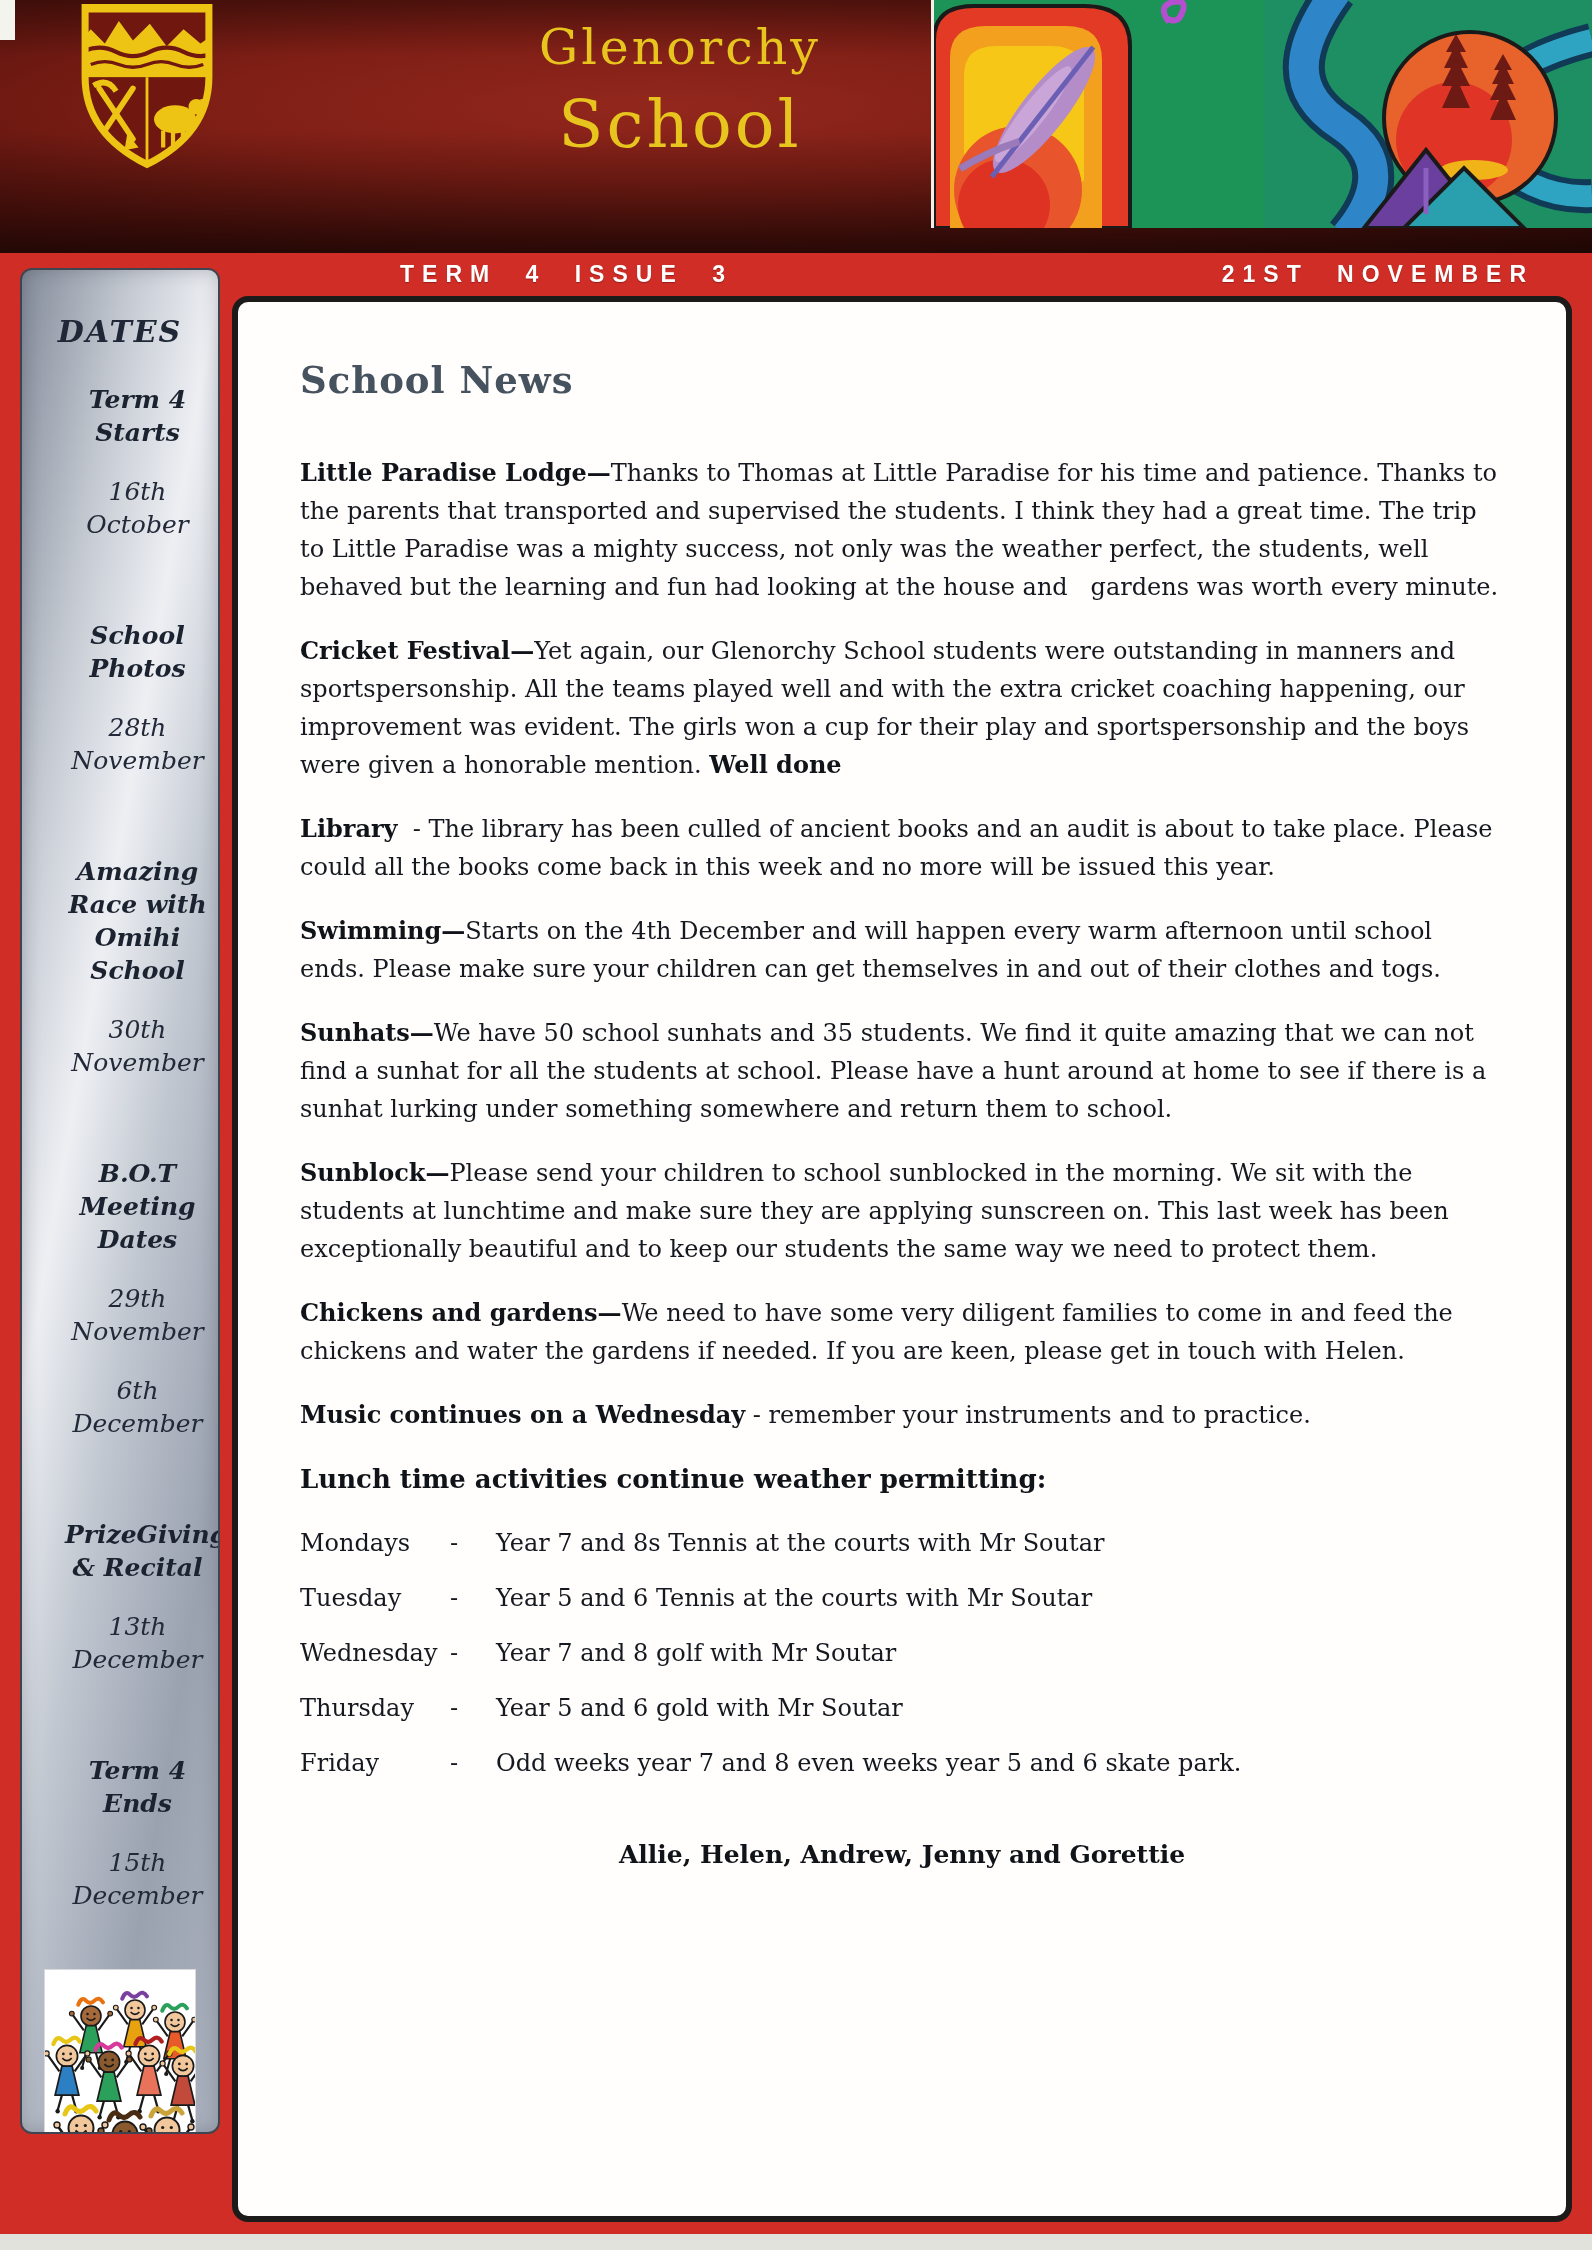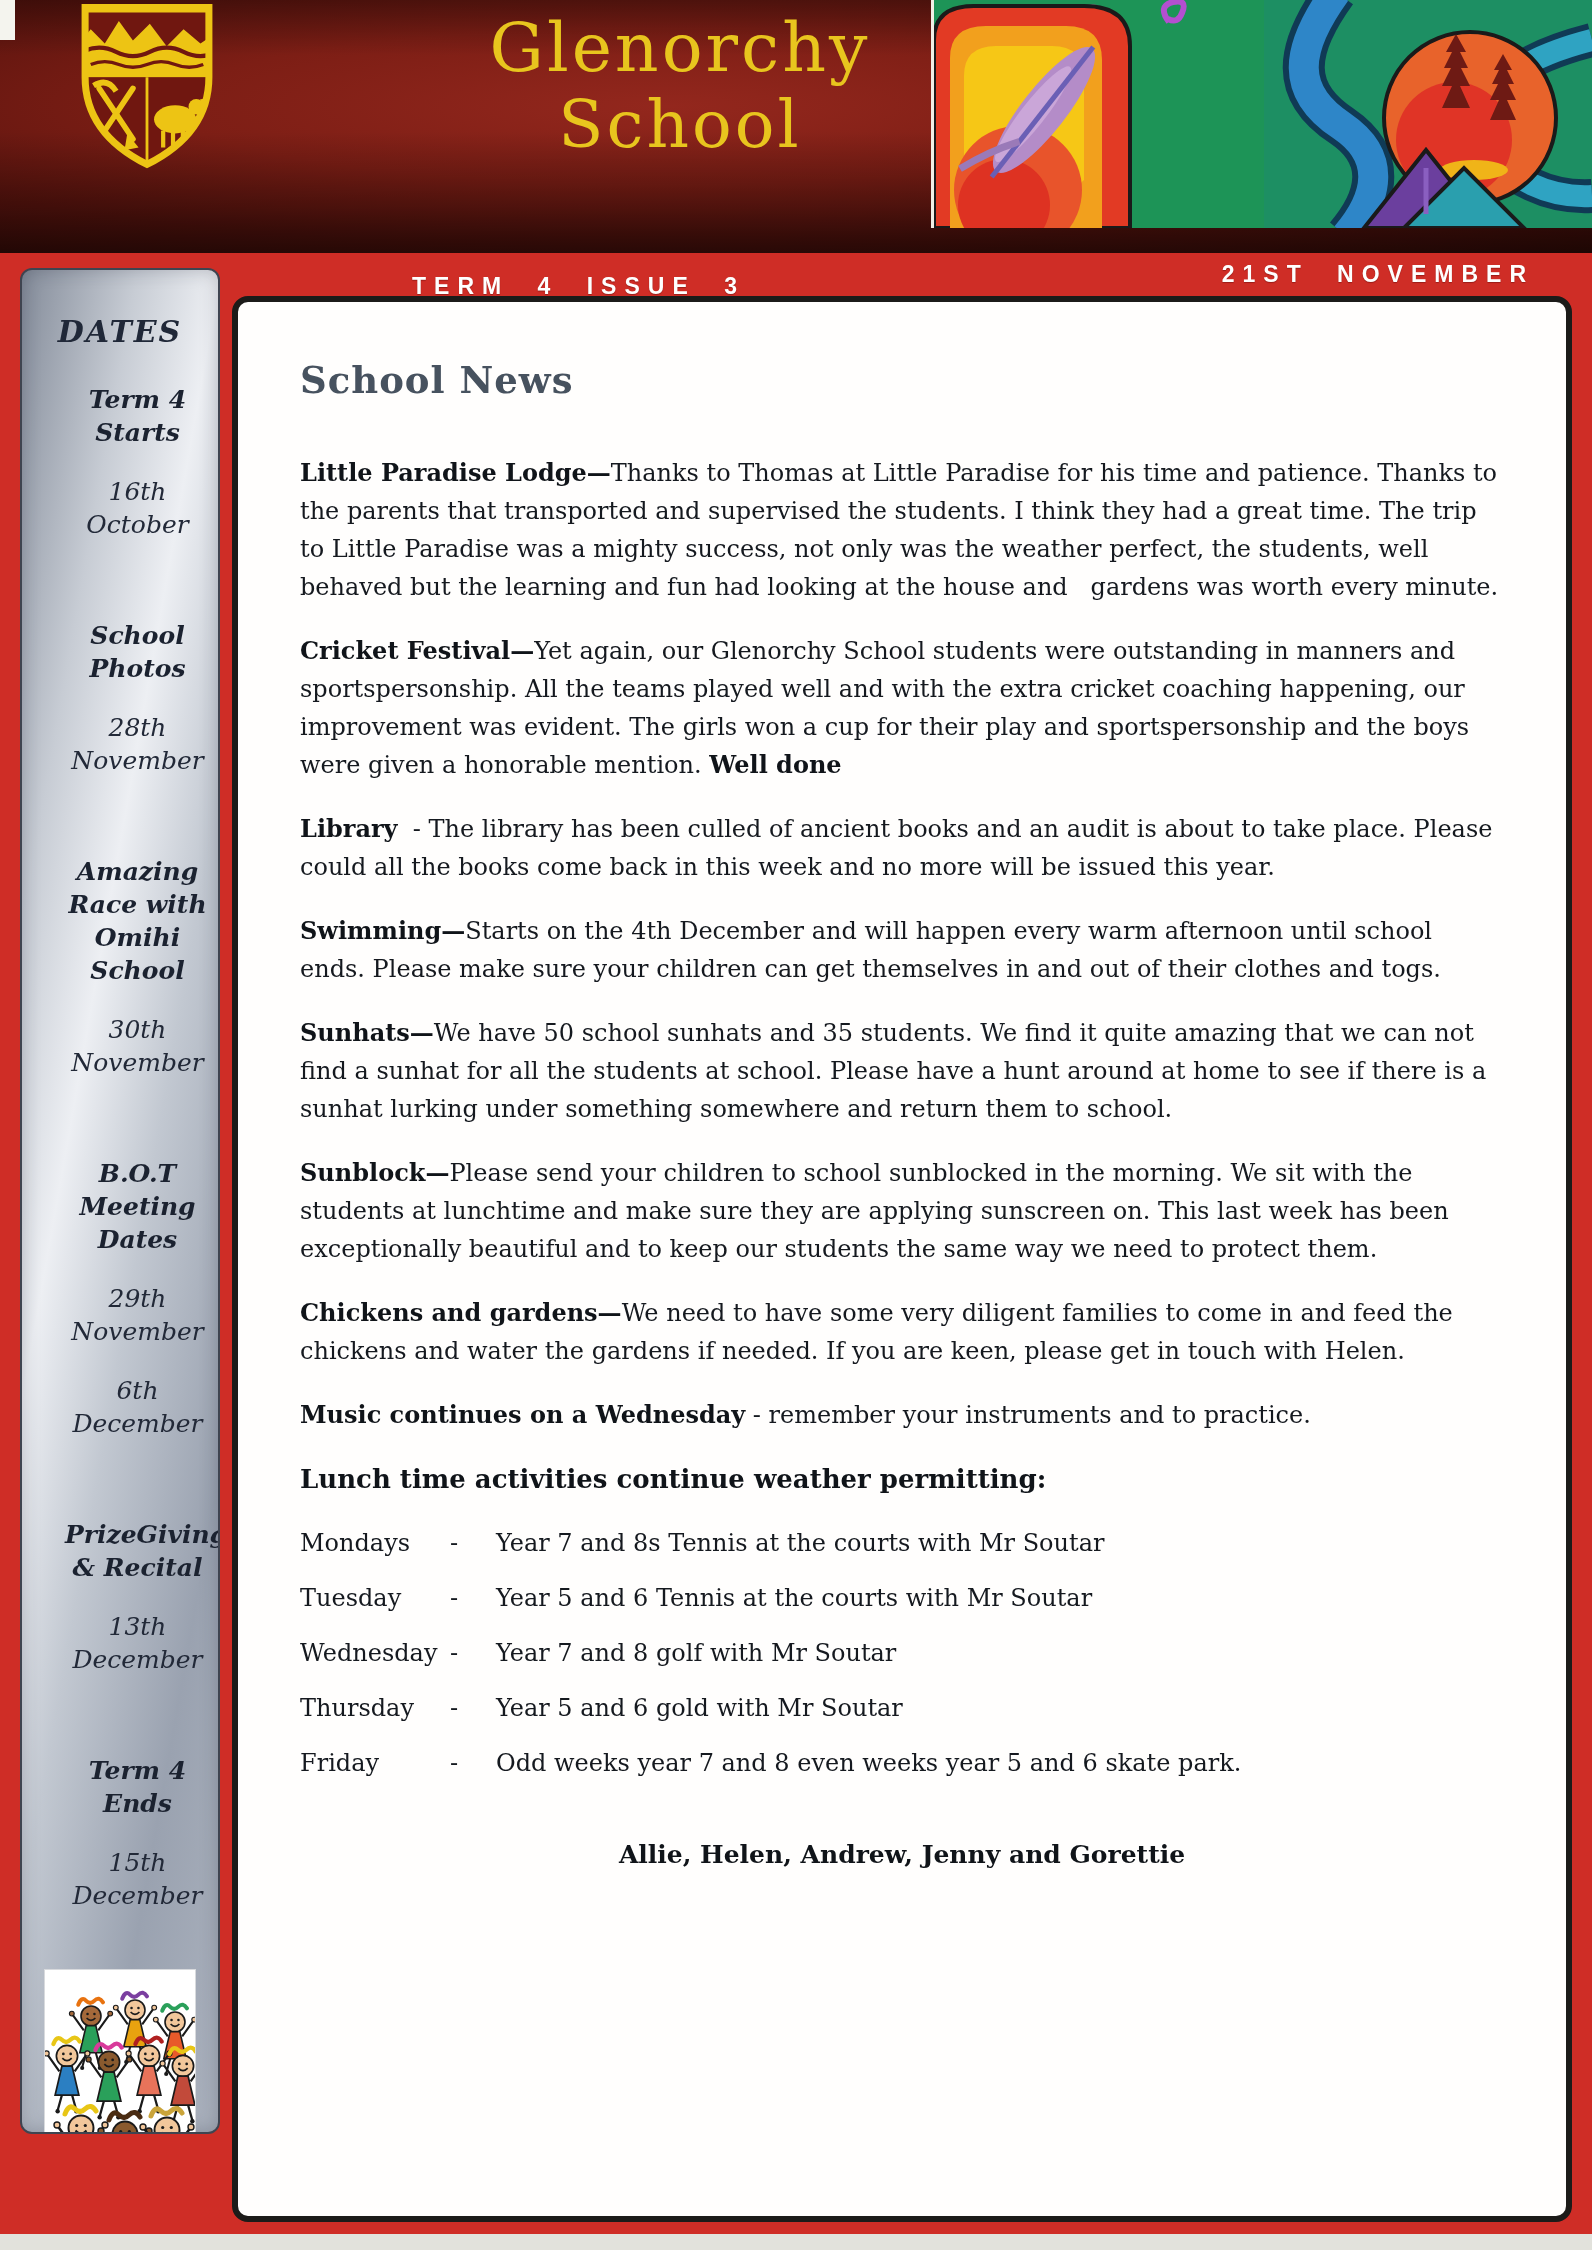--- a/index.html
+++ b/index.html
@@ -14,32 +14,32 @@
     background:
       linear-gradient(180deg, rgba(0,0,0,.30) 0%, rgba(0,0,0,0) 22%, rgba(0,0,0,0) 52%, rgba(0,0,0,.30) 82%, rgba(0,0,0,.55) 100%),
       radial-gradient(ellipse at 42% 42%, #93271d 0%, #7d1e15 38%, #5c140e 68%, #410e09 100%);
   }
   .crest{position:absolute;left:58px;top:4px;width:178px;height:166px;}
   .crest svg{width:100%;height:100%;}
   .title-block{
     position:absolute;left:360px;top:8px;width:640px;text-align:center;
     color:#e8c51e;letter-spacing:3px;
   }
-  .title-block .l1{font-size:68px;line-height:80px;}
+  .title-block .l1{font-size:49px;line-height:80px;}
   .title-block .l2{font-size:66px;line-height:74px;}
   .header-art{position:absolute;right:0;top:0;width:658px;height:228px;border-left:3px solid #f2efe6;}
   .header-art svg{width:100%;height:100%;display:block;}
   
   .band-left,.band-right{
     position:absolute;top:256px;height:36px;line-height:36px;
     color:#ffffff;font-family:"Liberation Sans",sans-serif;font-weight:bold;
     font-size:23px;letter-spacing:8px;word-spacing:14px;white-space:nowrap;
     text-shadow:0 1px 1px rgba(90,10,8,.45);
   }
-  .band-left{left:412px;margin-top:12px;}
+  .band-left{left:400px;}
   .band-right{right:58px;}
   
   .sidebar{
     position:absolute;left:20px;top:268px;width:200px;height:1866px;
     border-radius:12px;border:2px solid #3f4450;box-sizing:border-box;
     background:linear-gradient(100deg,#848c9a 0%,#c7ccd4 22%,#edeff3 38%,#c2c8d1 55%,#9aa2b0 78%,#aab1bd 100%);
     text-align:center;color:#1d2433;overflow:hidden;
     box-shadow:inset 0 0 18px rgba(30,35,50,.25);
     font-style:italic;
   }

